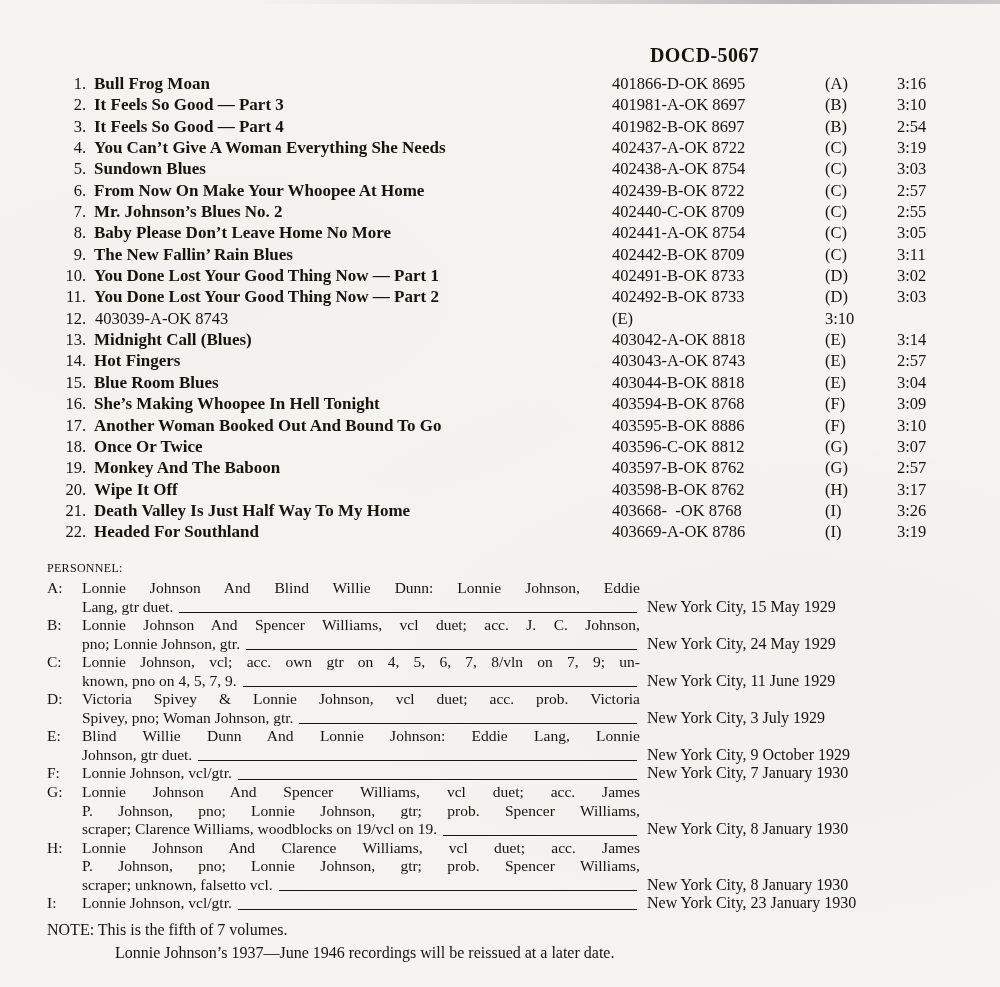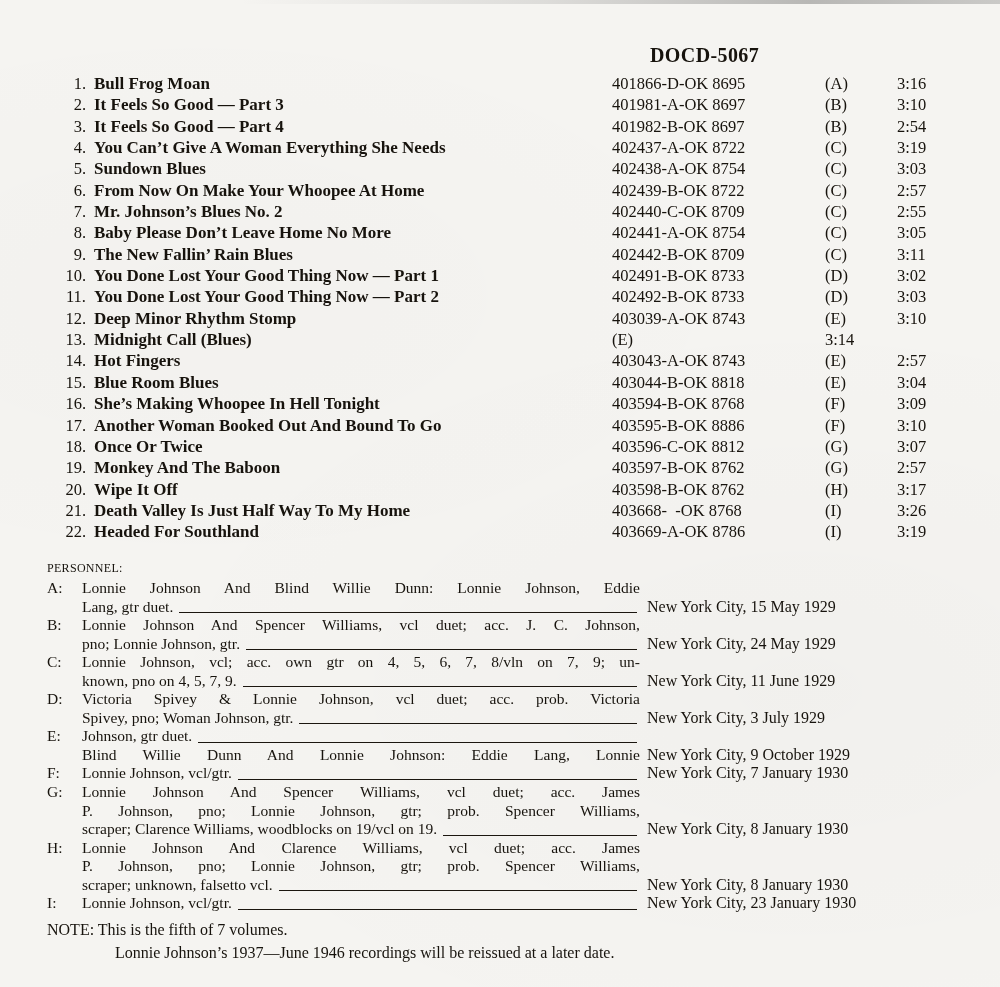--- a/index.html
+++ b/index.html
@@ -139,29 +139,29 @@
       <div class="trow">
         <span class="tnum">11.</span>
         <span class="ttitle">You Done Lost Your Good Thing Now — Part 2</span>
         <span class="tmatrix">402492-B-OK 8733</span>
         <span class="tlabel">(D)</span>
         <span class="ttime">3:03</span>
       </div>
 
       <div class="trow">
         <span class="tnum">12.</span>
-        <span class="ttitle">Deep Minor Rhythm Stomp</span>
         <span class="tmatrix">403039-A-OK 8743</span>
         <span class="tlabel">(E)</span>
         <span class="ttime">3:10</span>
       </div>
 
       <div class="trow">
         <span class="tnum">13.</span>
         <span class="ttitle">Midnight Call (Blues)</span>
+        <span class="tmatrix">403042-A-OK 8818</span>
         <span class="tlabel">(E)</span>
         <span class="ttime">3:14</span>
       </div>
 
       <div class="trow">
         <span class="tnum">14.</span>
         <span class="ttitle">Hot Fingers</span>
         <span class="tmatrix">403043-A-OK 8743</span>
         <span class="tlabel">(E)</span>
         <span class="ttime">2:57</span>
@@ -301,28 +301,28 @@
                 <span class="rule"></span>
               </div>
             </div>
           <span class="pdate">New York City, 3 July 1929</span>
         </div>
 
         <div class="pentry">
           <span class="pletter">E:</span>
           <div class="pbody">
 
+              <div class="pline">
+                <span class="ltext">Blind Willie Dunn And Lonnie Johnson: Eddie Lang, Lonnie</span>
+
+              </div>
+
               <div class="pline last">
                 <span class="ltext">Johnson, gtr duet.</span>
                 <span class="rule"></span>
-              </div>
-
-              <div class="pline">
-                <span class="ltext">Blind Willie Dunn And Lonnie Johnson: Eddie Lang, Lonnie</span>
-
               </div>
             </div>
           <span class="pdate">New York City, 9 October 1929</span>
         </div>
 
         <div class="pentry">
           <span class="pletter">F:</span>
           <div class="pbody">
 
               <div class="pline last">

